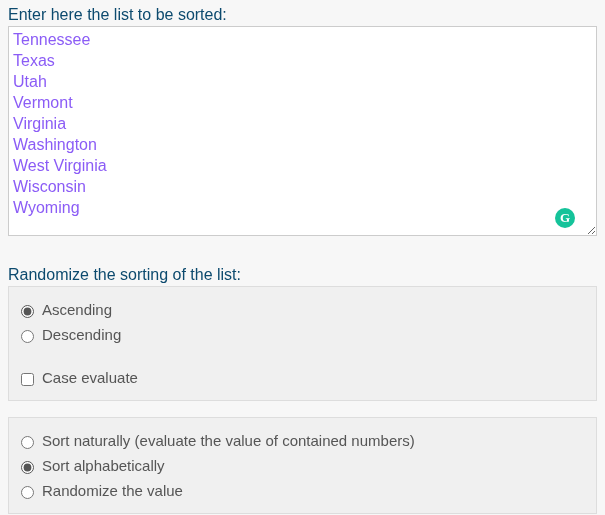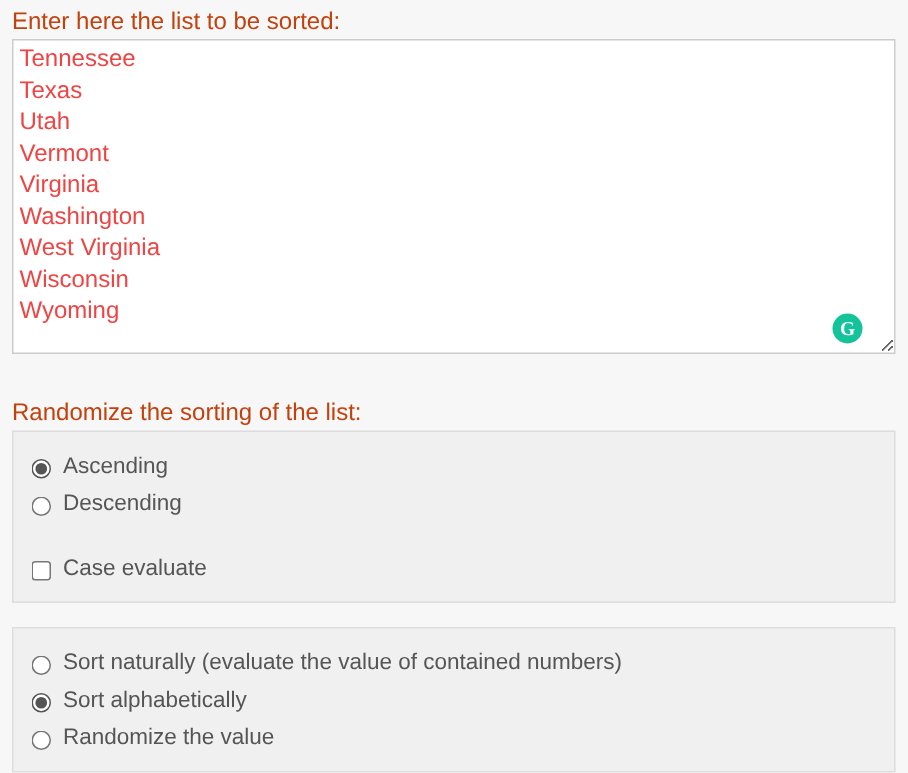--- a/index.html
+++ b/index.html
@@ -6,38 +6,38 @@
     body {
       font-family: Arial, Helvetica, sans-serif;
       background: #f7f7f7;
       width: 605px;
       height: 515px;
       padding: 2px 8px 8px 8px;
       color: #555;
     }
     .label {
       font-size: 16px;
-      color: #c2410c;
+      color: #0c4a6e;
       margin: 4px 0 2px 0;
     }
     .textarea-wrap {
       position: relative;
       width: 100%;
     }
     textarea {
       width: 100%;
       height: 210px;
       resize: both;
       font-family: Arial, Helvetica, sans-serif;
       font-size: 16px;
       line-height: 21px;
       padding: 2px 4px;
       border: 1px solid #ccc;
       background: #fff;
-      color: #ef4444;
+      color: #8b5cf6;
       overflow-y: scroll;
     }
     .g-badge {
       position: absolute;
       right: 22px;
       bottom: 12px;
       width: 20px;
       height: 20px;
       border-radius: 50%;
       background: #15c39a;

